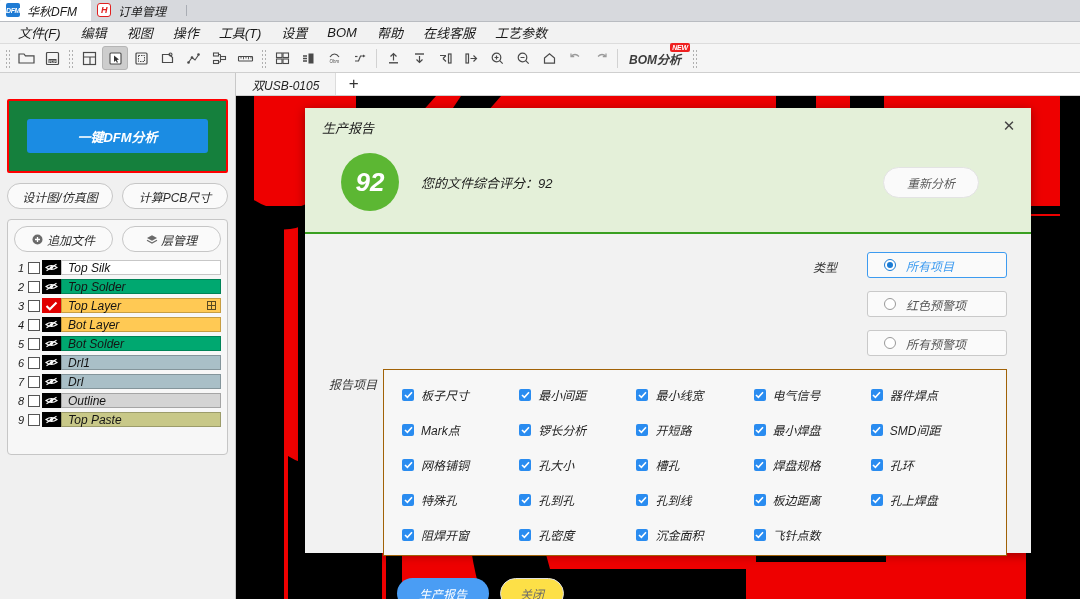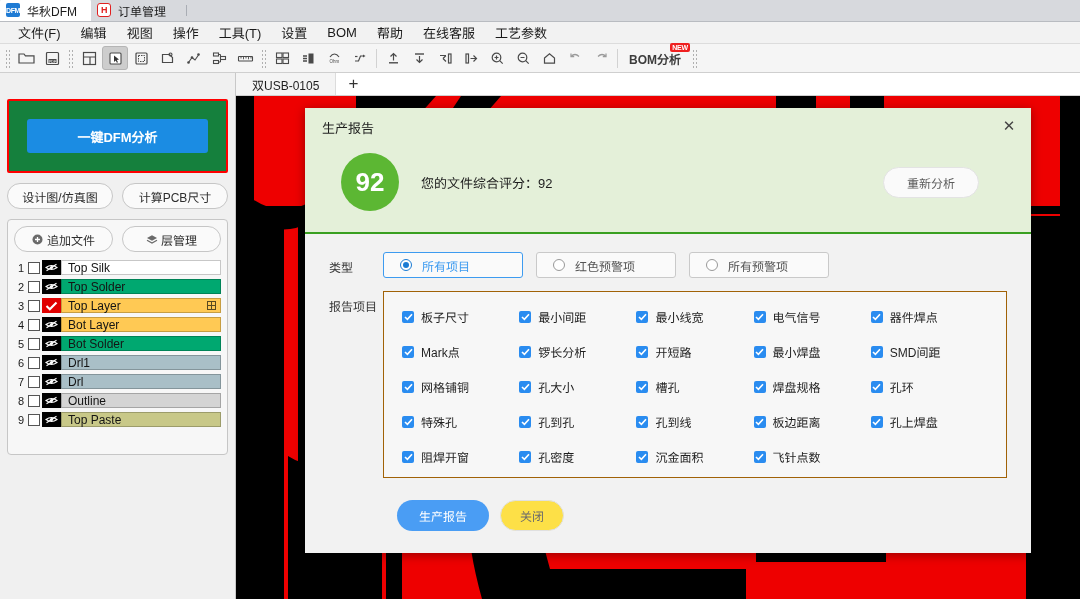--- a/index.html
+++ b/index.html
@@ -3,21 +3,21 @@
 <meta charset="utf-8">
 <style>
   * { box-sizing: border-box; margin: 0; padding: 0; }
   html, body {
     width: 1080px; height: 599px;
     font-family: "Liberation Sans", "DejaVu Sans", sans-serif;
     overflow: hidden;
     background: #f0f0f0;
     -webkit-font-smoothing: antialiased;
   }
-  #app { position: relative; width: 1080px; height: 599px; }
+  #app { position: relative; width: 1080px; height: 599px; font-style: italic; }
 
   
   .apptabbar {
     position: absolute; top: 0; left: 0; width: 1080px; height: 22px;
     background: #d7d9dd;
     border-bottom: 1px solid #b9bcc1;
     display: flex; align-items: flex-end;
   }
   .apptab {
     height: 22px; display: flex; align-items: center; gap: 7px;
@@ -112,23 +112,23 @@
   .scorewrap { position: absolute; left: 36px; top: 45px; display: flex; align-items: center; gap: 22px; }
   .scorecircle { width: 58px; height: 58px; border-radius: 50%; background: #5cb733;
     color: #fff; font-size: 26px; font-weight: bold; display: flex; align-items: center;
     justify-content: center; flex: none; }
   .scoretext { font-size: 13px; color: #1d1d1d; }
   .reanalyze { position: absolute; right: 52px; top: 59px; width: 96px; height: 31px;
     background: #fafafa; border: 1px solid #e3e3e3; border-radius: 16px;
     font-size: 12px; color: #5c5c5c; display: flex; align-items: center; justify-content: center; }
 
   .dlgbody { padding: 18px 24px 0 24px; }
-  .fieldrow { display: flex; align-items: flex-start; }
+  .fieldrow { display: flex; align-items: flex-start; justify-content: flex-end; }
   .flabel { width: 54px; font-size: 12px; color: #3a3a3a; padding-top: 6px; flex: none; }
-  .radiogroup { display: flex; gap: 13px; }
+  .radiogroup { display: flex; gap: 13px; flex-direction: column; }
   .radiobox { width: 140px; height: 26px; border: 1px solid #c9c9c9; border-radius: 3px;
     background: #fafafa; display: flex; align-items: center; padding-left: 16px; gap: 10px; font-size: 12px; color: #555; }
   .radiobox.active { border-color: #3d9bf0; color: #3d9bf0; }
   .radiodot { width: 12px; height: 12px; border-radius: 50%; border: 1.5px solid #999;
     background: #fff; flex: none; display: flex; align-items: center; justify-content: center; }
   .radiobox.active .radiodot { border-color: #1a7bd4; }
   .radiodot i { width: 6px; height: 6px; border-radius: 50%; background: #1a7bd4; display: none; }
   .radiobox.active .radiodot i { display: block; }
 
   .itemsrow { margin-top: 13px; }

